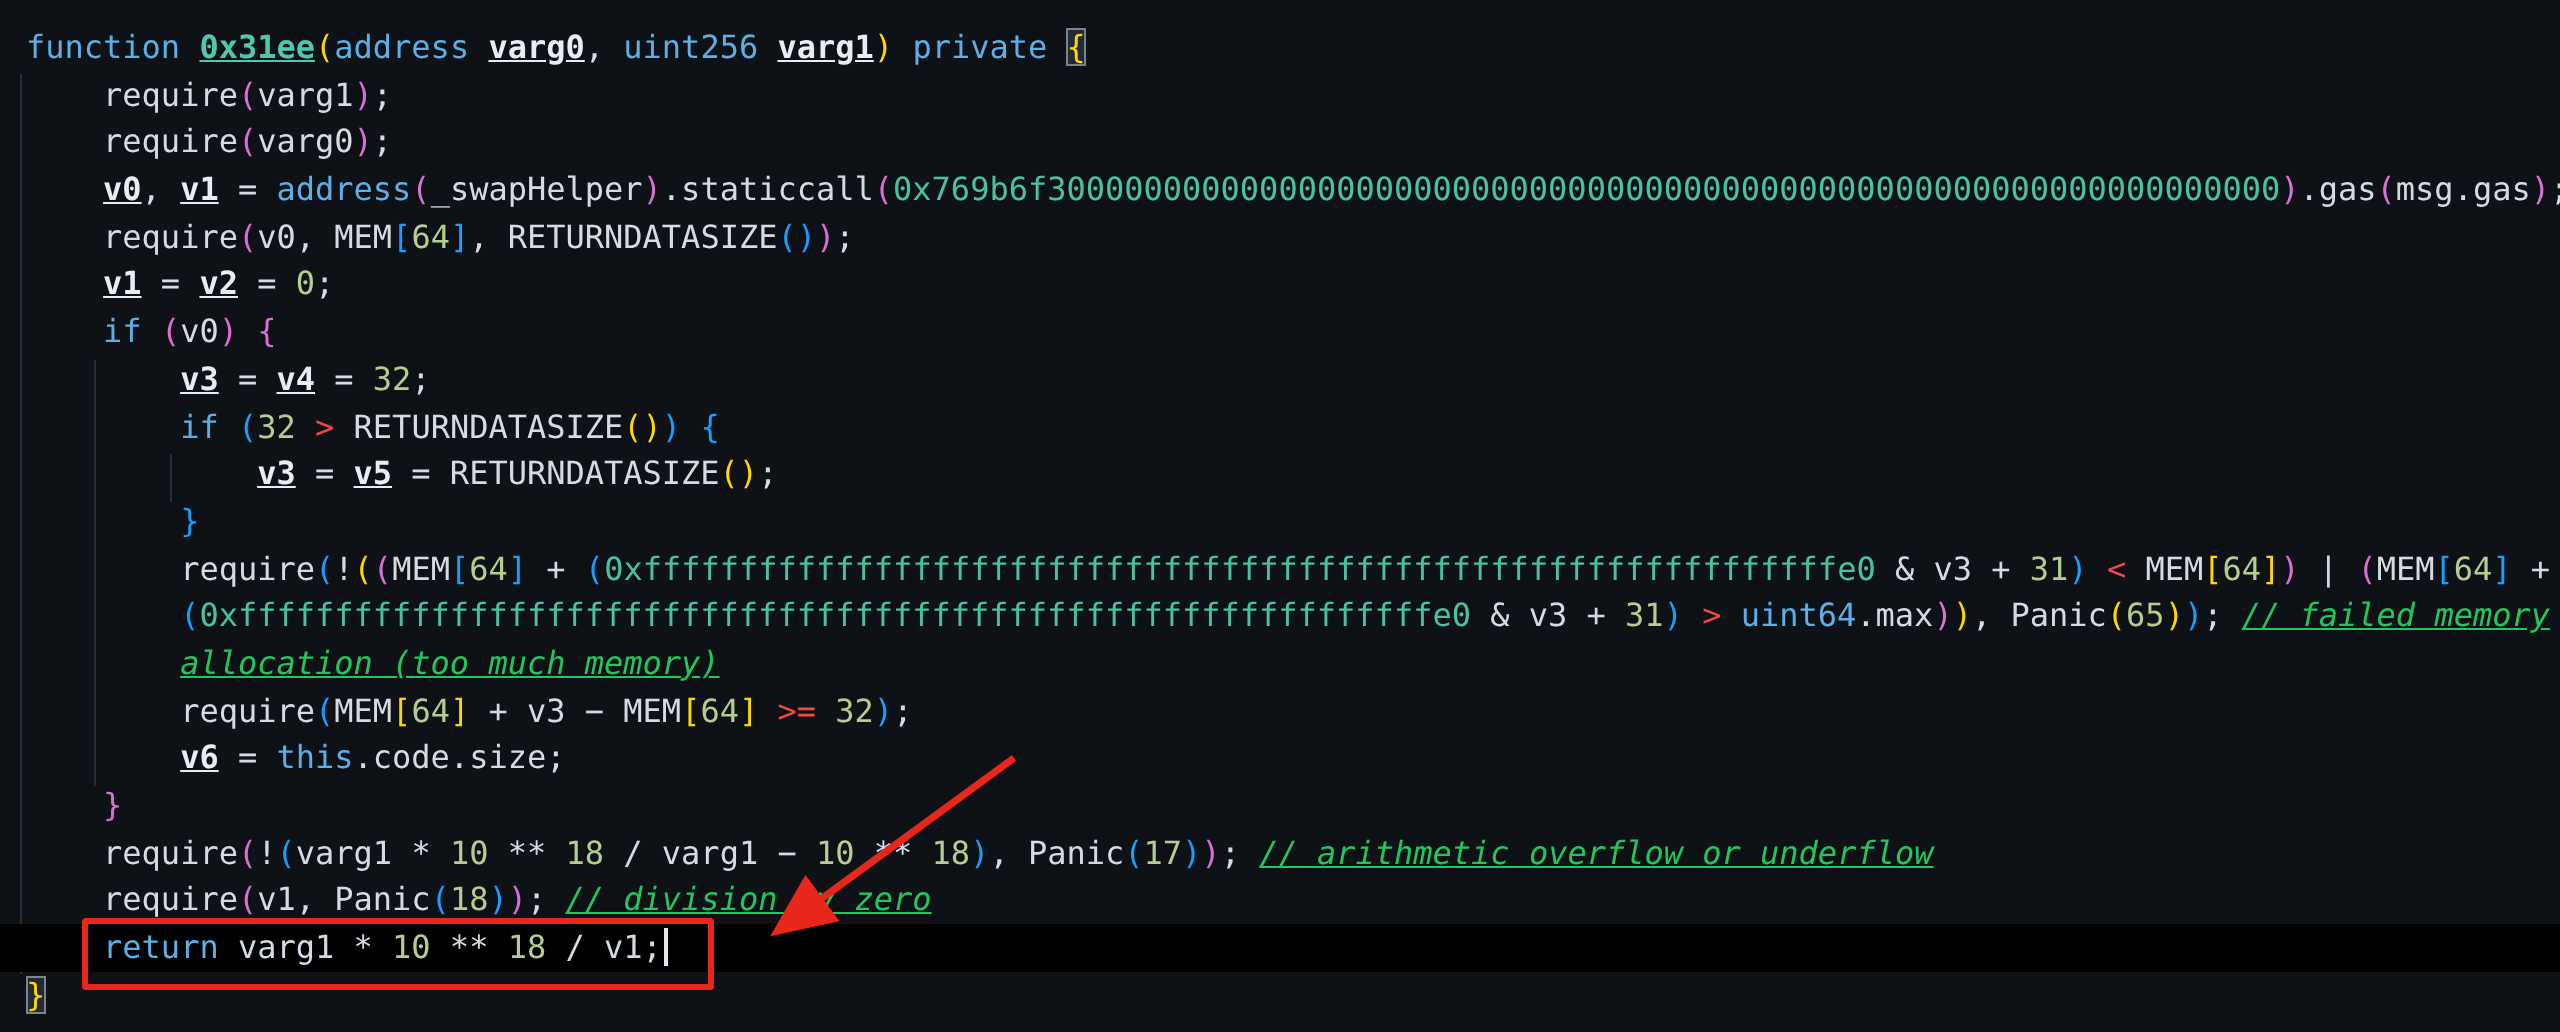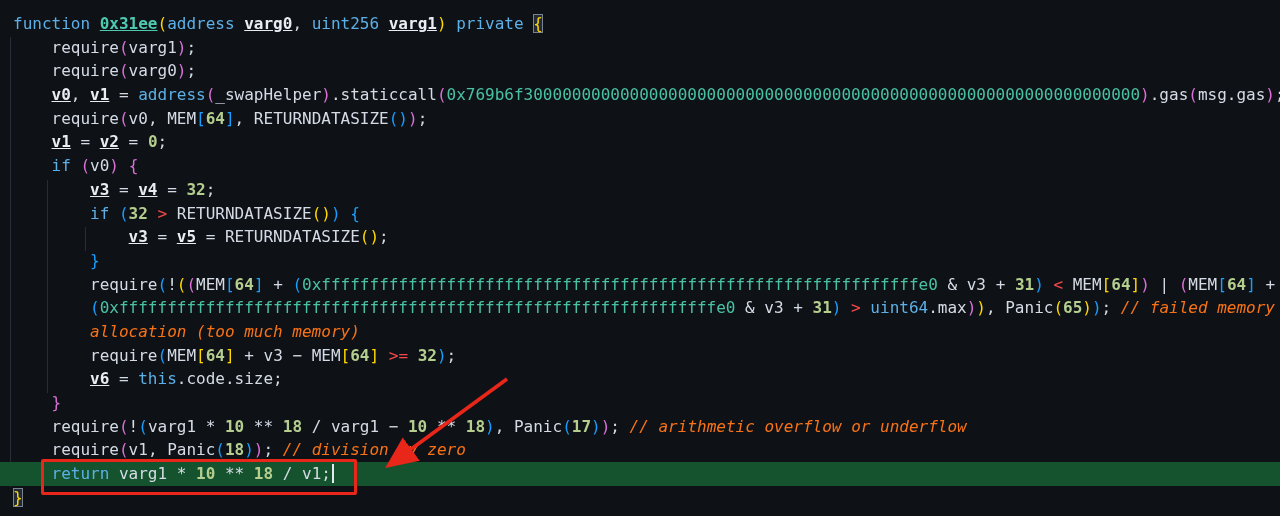--- a/index.html
+++ b/index.html
@@ -11,32 +11,32 @@
     font-size:16px;
     line-height:23.7px;
     overflow:hidden;
   }
   .code{
     position:absolute;left:0;top:0;width:1280px;
     padding-top:12px;
     white-space:pre;
   }
   .line{height:23.7px;padding-left:13px;}
-  .line.current{background:#14532d;}
+  .line.current{background:#000000;}
   .kw{color:#5db0e7;}
   .fn{color:#4ec9b0;font-weight:bold;text-decoration:underline;}
   .hex{color:#49c2a4;text-align:center;}
-  .num{color:#b5ce8f;font-weight:bold;}
+  .num{color:#b5ce8f;}
   .txt{color:#d5dbe5;}
   .def{color:#e9edf3;font-weight:bold;text-decoration:underline;}
   .cmp{color:#f44747;}
   .b1{color:#ffd700;}
   .b2{color:#da70d6;}
   .b3{color:#179fff;}
-  .cmt{color:#f97316;font-style:italic;}
+  .cmt{color:#22c55e;font-style:italic;text-decoration:underline;}
   .bm{box-shadow:inset 0 0 0 1px #7b8391;background:#222a33;}
   .caret{display:inline-block;width:2px;height:19px;background:#e4e8ef;vertical-align:text-bottom;margin-left:1px;}
   .indent-guide{position:absolute;width:1px;background:#262d38;}
   .guide-a{left:10px;top:37px;height:450px;}
   .guide-b{left:47px;top:180px;height:213px;}
   .guide-c{left:85px;top:227px;height:24px;}
   .anno-box{
     position:absolute;left:41px;top:459px;width:316px;height:36px;
     border:3px solid #e8261a;border-radius:2px;
     box-sizing:border-box;

